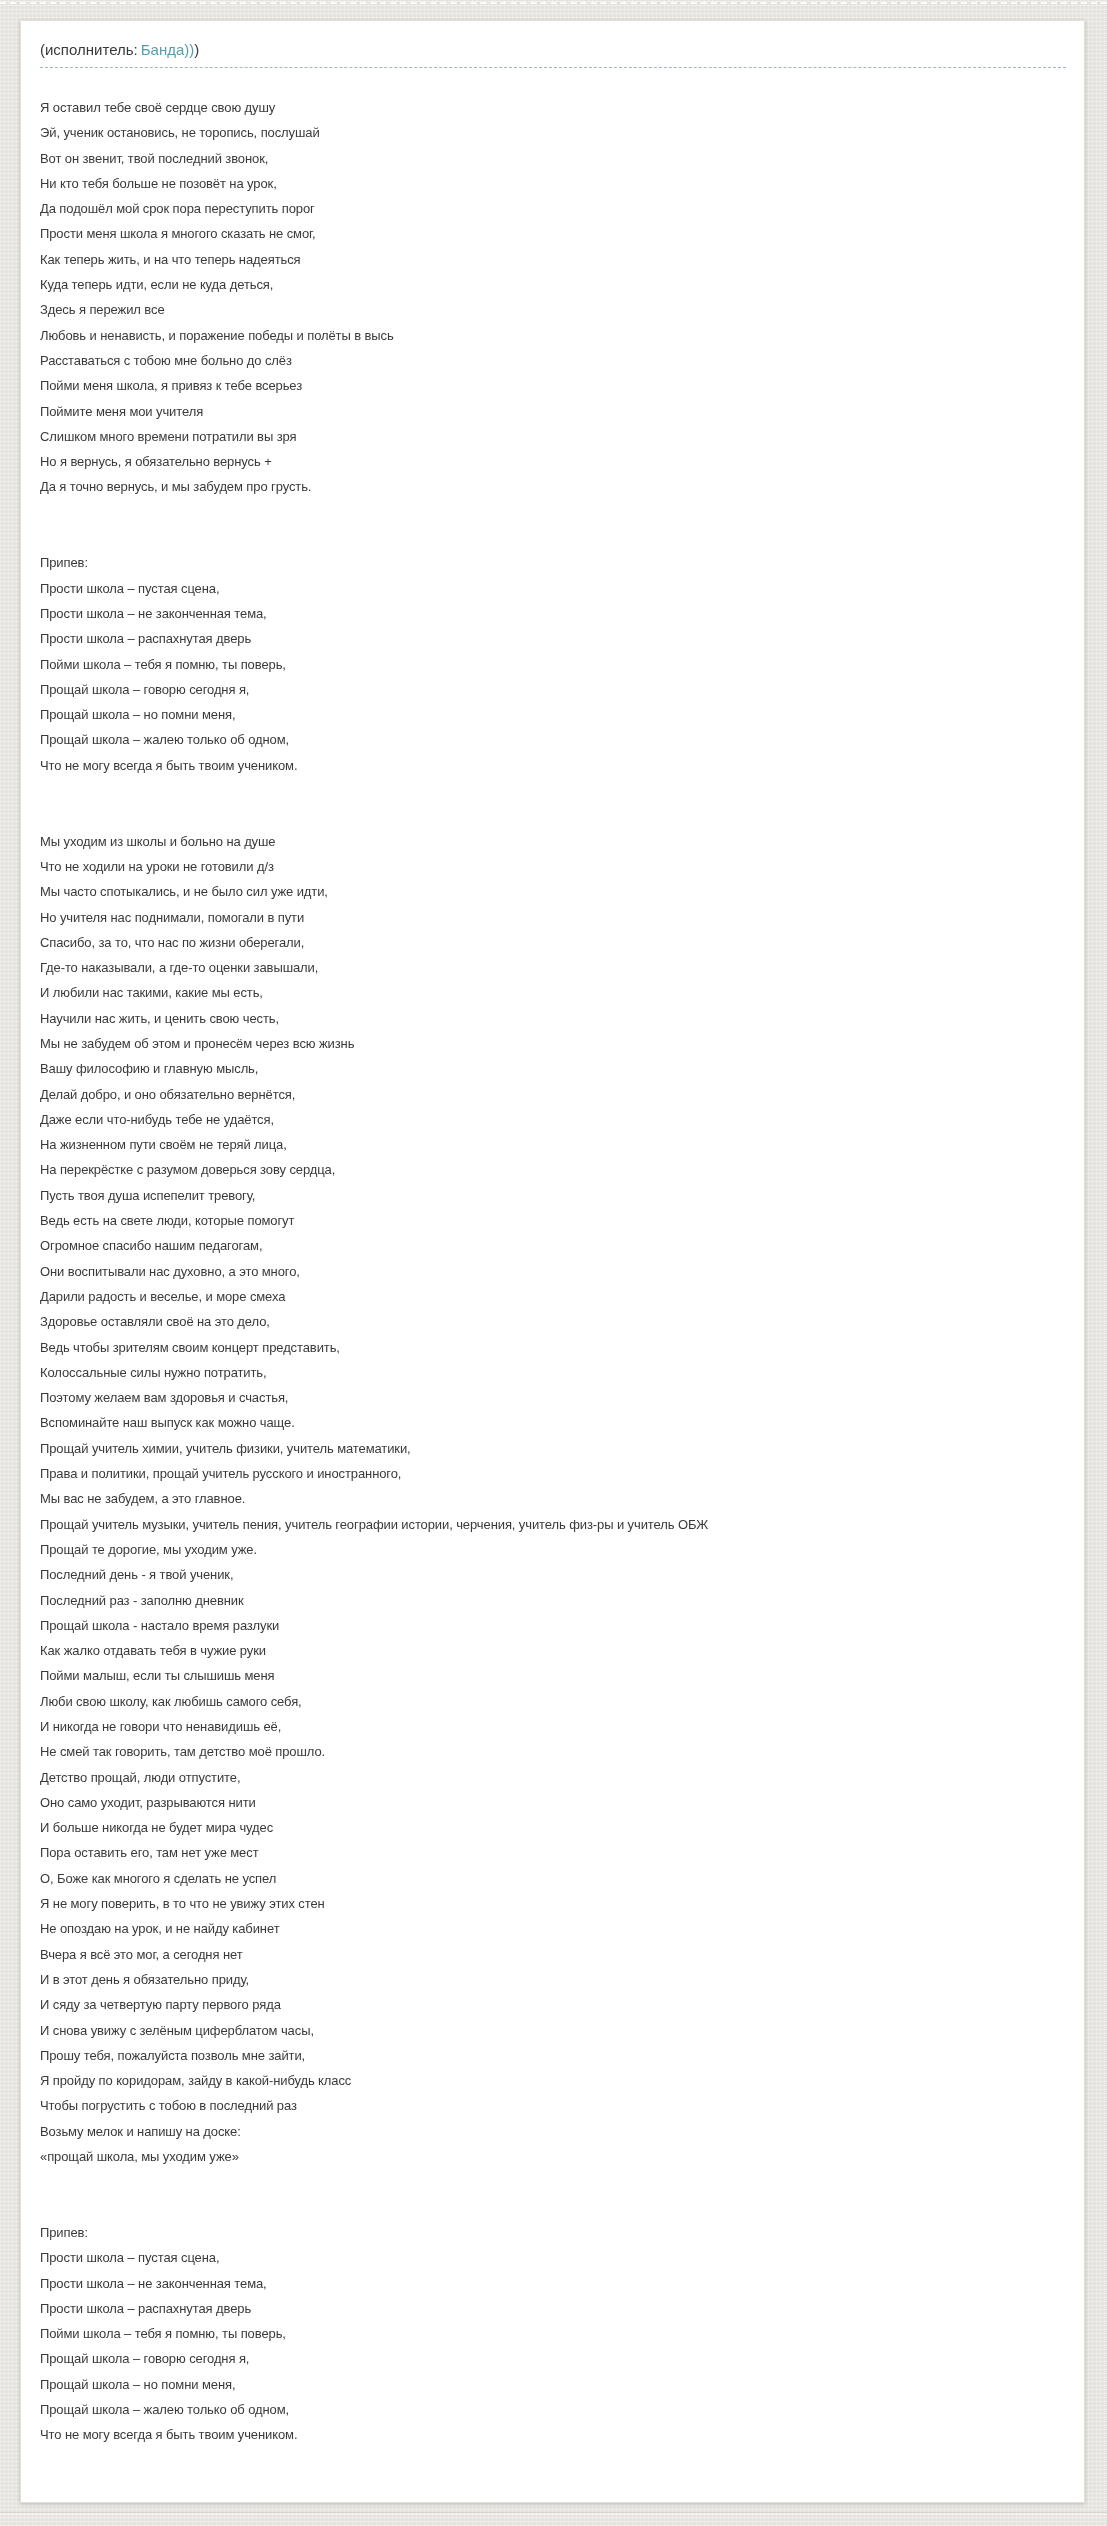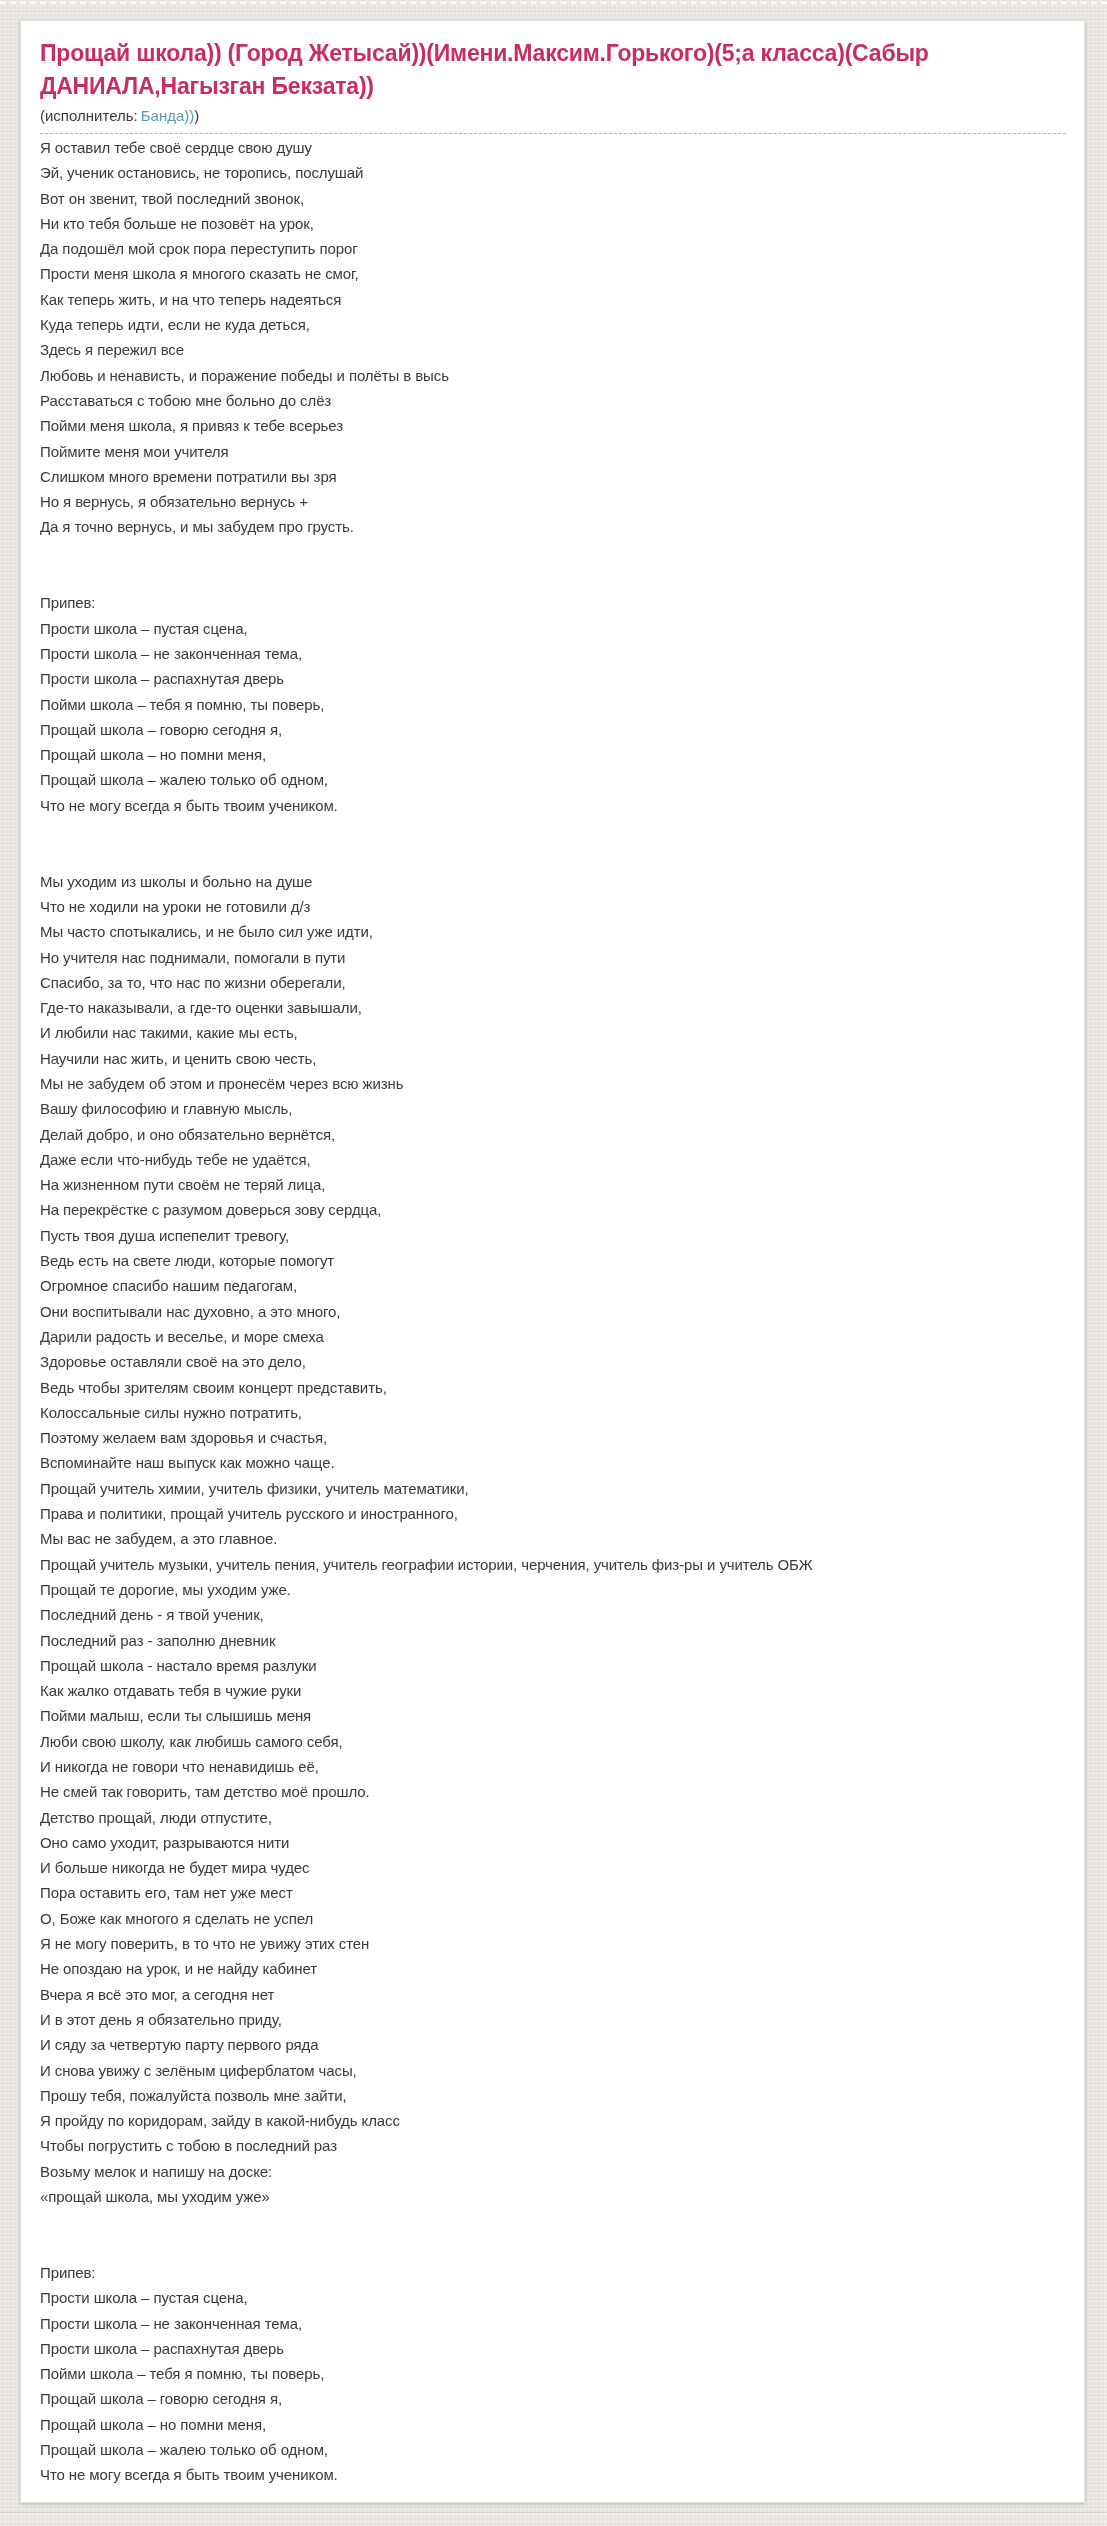--- a/index.html
+++ b/index.html
@@ -55,37 +55,36 @@
     text-decoration: none;
     cursor: pointer;
   }
   .artist-suffix { color: var(--text, #3a3a3a); }
   .separator {
     margin-top: 7px;
     border-bottom: 1px dashed var(--separator, #9eb6c6);
     height: 0;
   }
   .lyrics {
-    margin-top: 1px;
-    font-size: 15px;
+    margin-top: 27px;
+    font-size: 13px;
     line-height: 25.3px;
     color: var(--text, #3a3a3a);
     letter-spacing: -0.1px;
     white-space: pre;
     overflow: hidden;
   }
 </style>
 </head>
 <body>
 
 <div class="stitch-top"></div>
 <div class="stitch-bottom"></div>
 
 <div class="card">
-  <h1 class="song-title">Прощай школа)) (Город Жетысай))(Имени.Максим.Горького)(5;а класса)(Сабыр ДАНИАЛА,Нагызган Бекзата))</h1>
 
   <div class="artist-line">
     <span class="artist-label">(исполнитель:</span><a class="artist-link">Банда))</a><span class="artist-suffix">)</span>
   </div>
 
   <div class="separator"></div>
 
   <div class="lyrics"><div>Я оставил тебе своё сердце свою душу</div><div>Эй, ученик остановись, не торопись, послушай</div><div>Вот он звенит, твой последний звонок,</div><div>Ни кто тебя больше не позовёт на урок,</div><div>Да подошёл мой срок пора переступить порог</div><div>Прости меня школа я многого сказать не смог,</div><div>Как теперь жить, и на что теперь надеяться</div><div>Куда теперь идти, если не куда деться,</div><div>Здесь я пережил все</div><div>Любовь и ненависть, и поражение победы и полёты в высь</div><div>Расставаться с тобою мне больно до слёз</div><div>Пойми меня школа, я привяз к тебе всерьез</div><div>Поймите меня мои учителя</div><div>Слишком много времени потратили вы зря</div><div>Но я вернусь, я обязательно вернусь +</div><div>Да я точно вернусь, и мы забудем про грусть.</div><div>&nbsp;</div><div>&nbsp;</div><div>Припев:</div><div>Прости школа – пустая сцена,</div><div>Прости школа – не законченная тема,</div><div>Прости школа – распахнутая дверь</div><div>Пойми школа – тебя я помню, ты поверь,</div><div>Прощай школа – говорю сегодня я,</div><div>Прощай школа – но помни меня,</div><div>Прощай школа – жалею только об одном,</div><div>Что не могу всегда я быть твоим учеником.</div><div>&nbsp;</div><div>&nbsp;</div><div>Мы уходим из школы и больно на душе</div><div>Что не ходили на уроки не готовили д/з</div><div>Мы часто спотыкались, и не было сил уже идти,</div><div>Но учителя нас поднимали, помогали в пути</div><div>Спасибо, за то, что нас по жизни оберегали,</div><div>Где-то наказывали, а где-то оценки завышали,</div><div>И любили нас такими, какие мы есть,</div><div>Научили нас жить, и ценить свою честь,</div><div>Мы не забудем об этом и пронесём через всю жизнь</div><div>Вашу философию и главную мысль,</div><div>Делай добро, и оно обязательно вернётся,</div><div>Даже если что-нибудь тебе не удаётся,</div><div>На жизненном пути своём не теряй лица,</div><div>На перекрёстке с разумом доверься зову сердца,</div><div>Пусть твоя душа испепелит тревогу,</div><div>Ведь есть на свете люди, которые помогут</div><div>Огромное спасибо нашим педагогам,</div><div>Они воспитывали нас духовно, а это много,</div><div>Дарили радость и веселье, и море смеха</div><div>Здоровье оставляли своё на это дело,</div><div>Ведь чтобы зрителям своим концерт представить,</div><div>Колоссальные силы нужно потратить,</div><div>Поэтому желаем вам здоровья и счастья,</div><div>Вспоминайте наш выпуск как можно чаще.</div><div>Прощай учитель химии, учитель физики, учитель математики,</div><div>Права и политики, прощай учитель русского и иностранного,</div><div>Мы вас не забудем, а это главное.</div><div>Прощай учитель музыки, учитель пения, учитель географии истории, черчения, учитель физ-ры и учитель ОБЖ</div><div>Прощай те дорогие, мы уходим уже.</div><div>Последний день - я твой ученик,</div><div>Последний раз - заполню дневник</div><div>Прощай школа - настало время разлуки</div><div>Как жалко отдавать тебя в чужие руки</div><div>Пойми малыш, если ты слышишь меня</div><div>Люби свою школу, как любишь самого себя,</div><div>И никогда не говори что ненавидишь её,</div><div>Не смей так говорить, там детство моё прошло.</div><div>Детство прощай, люди отпустите,</div><div>Оно само уходит, разрываются нити</div><div>И больше никогда не будет мира чудес</div><div>Пора оставить его, там нет уже мест</div><div>О, Боже как многого я сделать не успел</div><div>Я не могу поверить, в то что не увижу этих стен</div><div>Не опоздаю на урок, и не найду кабинет</div><div>Вчера я всё это мог, а сегодня нет</div><div>И в этот день я обязательно приду,</div><div>И сяду за четвертую парту первого ряда</div><div>И снова увижу с зелёным циферблатом часы,</div><div>Прошу тебя, пожалуйста позволь мне зайти,</div><div>Я пройду по коридорам, зайду в какой-нибудь класс</div><div>Чтобы погрустить с тобою в последний раз</div><div>Возьму мелок и напишу на доске:</div><div>«прощай школа, мы уходим уже»</div><div>&nbsp;</div><div>&nbsp;</div><div>Припев:</div><div>Прости школа – пустая сцена,</div><div>Прости школа – не законченная тема,</div><div>Прости школа – распахнутая дверь</div><div>Пойми школа – тебя я помню, ты поверь,</div><div>Прощай школа – говорю сегодня я,</div><div>Прощай школа – но помни меня,</div><div>Прощай школа – жалею только об одном,</div><div>Что не могу всегда я быть твоим учеником.</div></div>
 </div>
 

